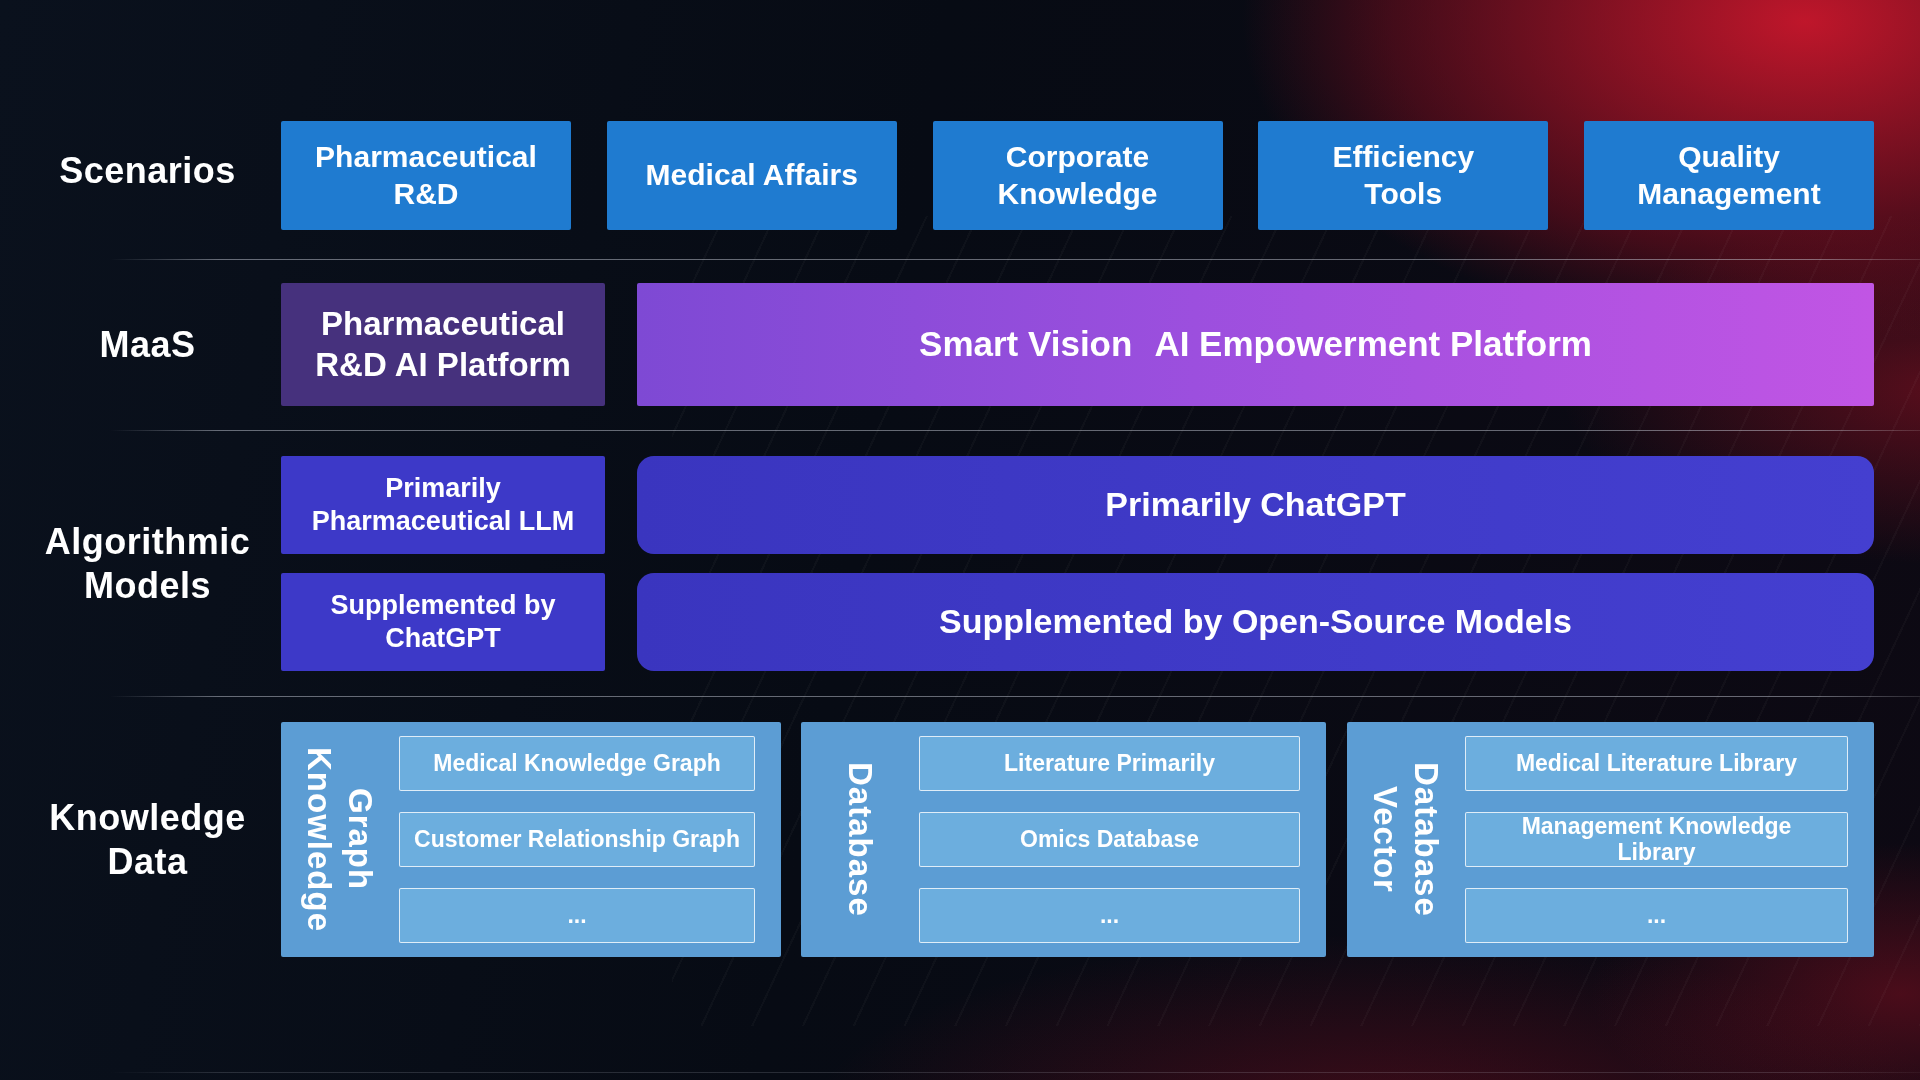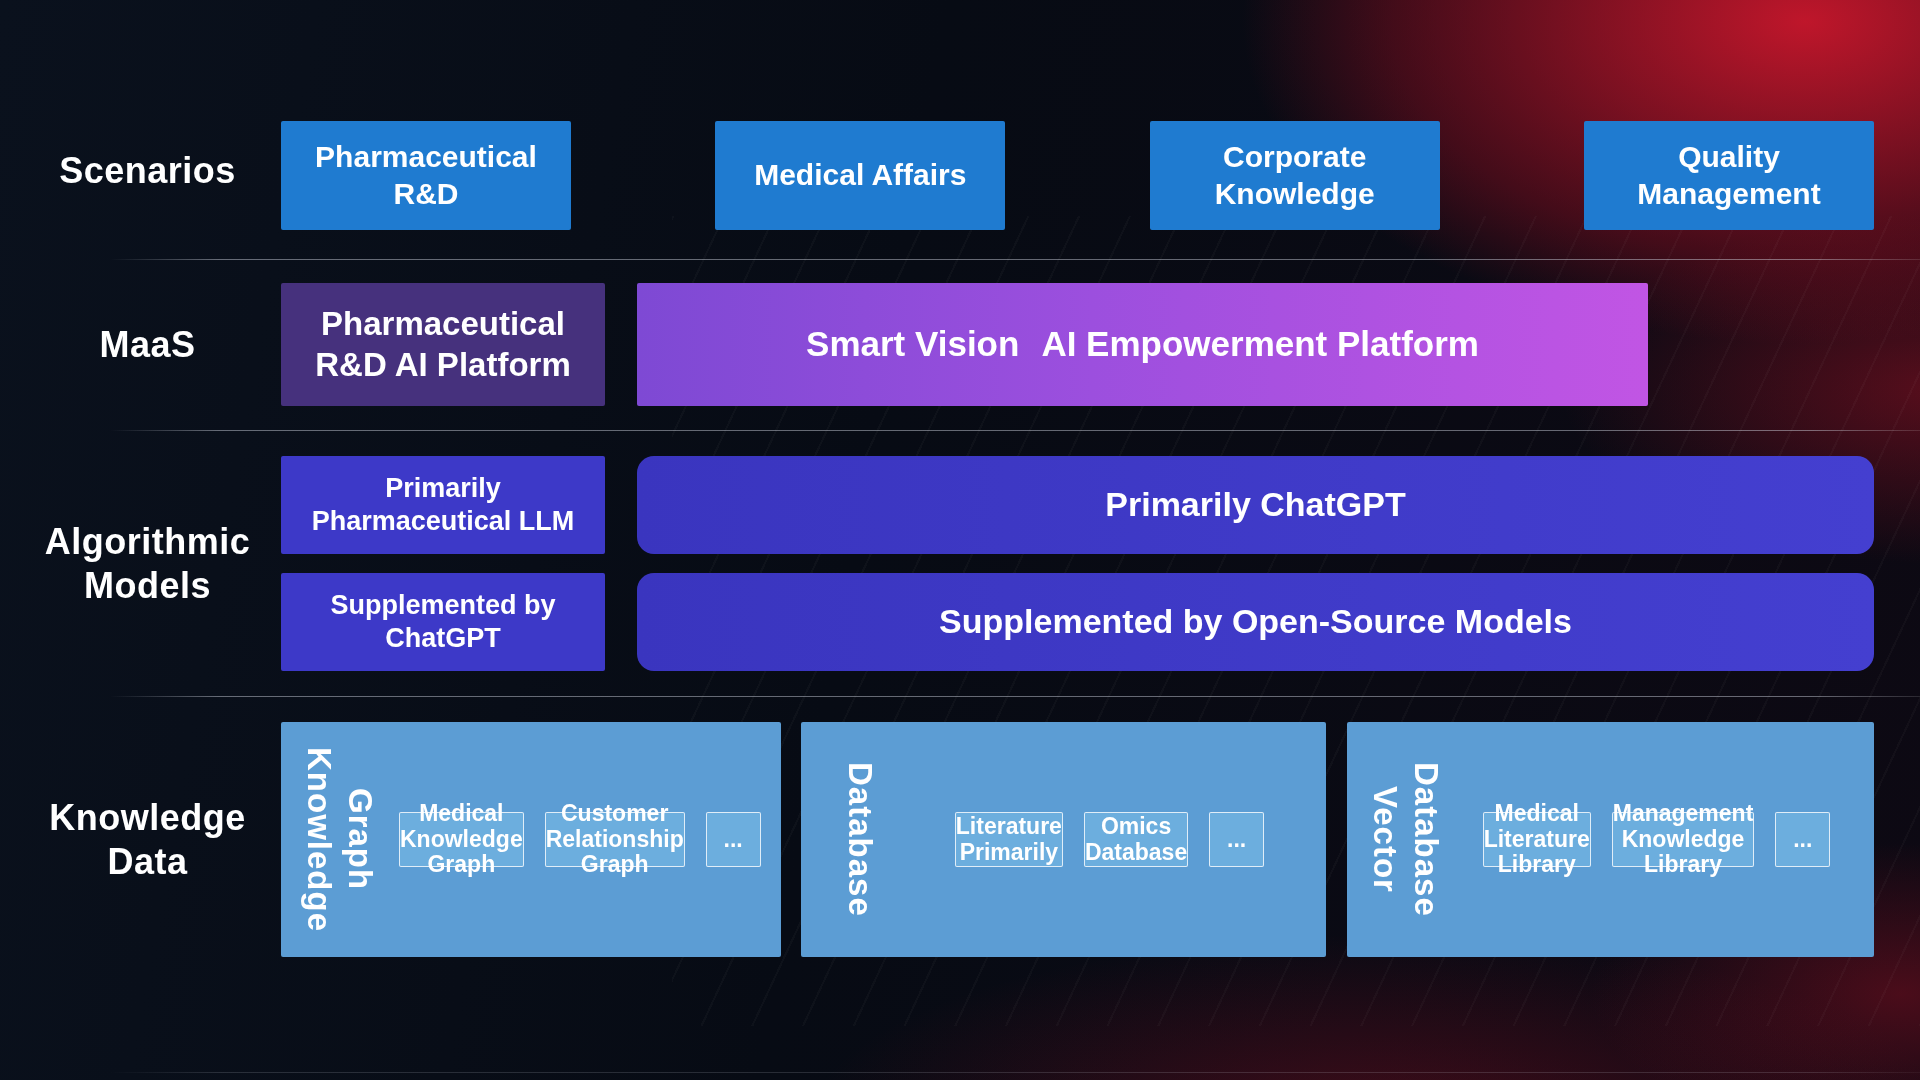--- a/index.html
+++ b/index.html
@@ -45,43 +45,43 @@
     position: absolute; left: 281px; top: 121px; width: 1593px; height: 109px;
     display: flex; justify-content: space-between;
   }
   .scenario-box { width: 290px; height: 109px; background: #1f7bd0; font-size: 30px; }
 
   .maas-left {
     position: absolute; left: 281px; top: 283px; width: 324px; height: 123px;
     background: #46317d; font-size: 33px;
   }
   .maas-wide {
-    position: absolute; left: 637px; top: 283px; width: 1011px; height: 123px;
+    position: absolute; left: 637px; top: 283px; width: 1237px; height: 123px;
     background: linear-gradient(90deg, #7e49d4 0%, #9c4fde 45%, #c155e4 100%);
     font-size: 35px; gap: 22px;
   }
 
   .alg-left { position: absolute; left: 281px; width: 324px; height: 98px; background: #3d39c8; font-size: 27px; }
   .alg-wide { position: absolute; left: 637px; width: 1237px; height: 98px; background: linear-gradient(90deg, #3a35bf 0%, #443fd0 100%); font-size: 34px; border-radius: 17px; }
   .r3a { top: 456px; }
   .r3b { top: 573px; }
 
   .kd-group {
     position: absolute; top: 722px; height: 235px;
     background: #5c9dd4; display: flex; border-radius: 2px;
   }
   .kd-title {
     width: 118px; display: flex; align-items: center; justify-content: center;
     writing-mode: vertical-lr; text-align: center;
     font-weight: 700; font-size: 33px; line-height: 1.25;
     white-space: pre-line; letter-spacing: 1px;
   }
   .kd-items {
-    flex: 1; display: flex; flex-direction: row; justify-content: center;
-    gap: 21px; padding: 17px 26px 17px 0; align-items: center;
+    flex: 1; display: flex; flex-direction: column; justify-content: center;
+    gap: 21px; padding: 17px 26px 17px 0;
   }
   .kd-item {
     height: 53px; flex: 0 0 53px;
     background: #6caede; border: 1px solid rgba(255,255,255,0.78);
     display: flex; align-items: center; justify-content: center;
     text-align: center; font-weight: 700; font-size: 23px; line-height: 1.12;
     white-space: pre-line; border-radius: 2px;
   }
 </style>
 </head>
@@ -95,20 +95,22 @@
   <div class="divider" style="top:696px"></div>
   <div class="divider bottom" style="top:1072px"></div>
 
   <div class="label-box" style="top:116px;height:109px">Scenarios</div>
   <div class="row-scenarios">
     <div class="box scenario-box">Pharmaceutical
 R&amp;D</div>
     <div class="box scenario-box">Medical Affairs</div>
     <div class="box scenario-box">Corporate
 Knowledge</div>
+    <div class="box scenario-box">Efficiency
+Tools</div>
     <div class="box scenario-box">Quality
 Management</div>
   </div>
 
   <div class="label-box" style="top:283px;height:123px">MaaS</div>
   <div class="box maas-left">Pharmaceutical
 R&amp;D AI Platform</div>
   <div class="box maas-wide">
     <span>Smart Vision</span>
     <span>AI Empowerment Platform</span>

